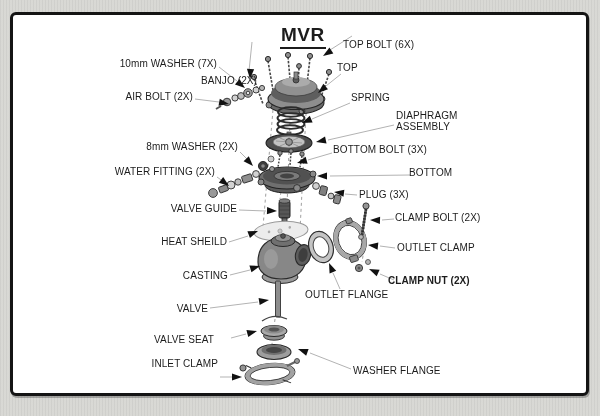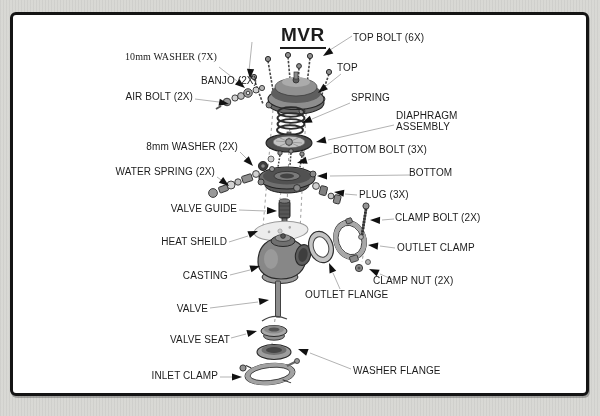--- a/index.html
+++ b/index.html
@@ -289,37 +289,37 @@
     <polygon points="0,0 -10,-3.6 -10,3.6" transform="translate(269,300) rotate(-9)"></polygon>
     <polygon points="0,0 -10,-3.6 -10,3.6" transform="translate(257,331) rotate(-15)"></polygon>
     <polygon points="0,0 -10,-3.6 -10,3.6" transform="translate(298,349) rotate(200)"></polygon>
     <polygon points="0,0 -10,-3.6 -10,3.6" transform="translate(242,377) rotate(0)"></polygon>
   </g>
 </svg>
 
 <div class="title" style="left:280px;top:24px;">MVR</div>
 
 <div class="lbl" style="right:343px;top:31px;margin-top:45px;">BANJO (2X)</div>
-<div class="lbl" style="left:343px;top:33px;margin-left:10px;">TOP BOLT (6X)</div>
-<div class="lbl" style="right:383px;top:52px;font-family:Liberation Serif, serif;">10mm WASHER (7X)</div>
+<div class="lbl" style="left:343px;top:40px;">TOP BOLT (6X)</div>
+<div class="lbl" style="right:383px;top:59px;">10mm WASHER (7X)</div>
 <div class="lbl" style="left:337px;top:63px;">TOP</div>
 <div class="lbl" style="right:407px;top:92px;">AIR BOLT (2X)</div>
 <div class="lbl" style="left:351px;top:93px;">SPRING</div>
 <div class="lbl two-line" style="left:396px;top:110px;">
   <div>DIAPHRAGM</div>
   <div>ASSEMBLY</div>
 </div>
 <div class="lbl" style="right:362px;top:142px;">8mm WASHER (2X)</div>
 <div class="lbl" style="left:333px;top:145px;">BOTTOM BOLT (3X)</div>
-<div class="lbl" style="right:385px;top:167px;">WATER SPRING (2X)</div>
+<div class="lbl" style="right:385px;top:167px;">WATER FITTING (2X)</div>
 <div class="lbl" style="left:390px;top:168px;margin-left:19px;">BOTTOM</div>
 <div class="lbl" style="left:359px;top:190px;">PLUG (3X)</div>
 <div class="lbl" style="right:363px;top:204px;">VALVE GUIDE</div>
 <div class="lbl" style="left:395px;top:213px;">CLAMP BOLT (2X)</div>
 <div class="lbl" style="right:373px;top:237px;">HEAT SHEILD</div>
 <div class="lbl" style="left:397px;top:243px;">OUTLET CLAMP</div>
 <div class="lbl" style="right:372px;top:271px;">CASTING</div>
-<div class="lbl" style="left:373px;top:276px;">CLAMP NUT (2X)</div>
+<div class="lbl" style="left:388px;top:276px;font-weight:bold;">CLAMP NUT (2X)</div>
 <div class="lbl" style="left:305px;top:290px;">OUTLET FLANGE</div>
 <div class="lbl" style="right:392px;top:304px;">VALVE</div>
-<div class="lbl" style="right:370px;top:335px;">VALVE SEAT</div>
+<div class="lbl" style="right:386px;top:335px;">VALVE SEAT</div>
 <div class="lbl" style="left:353px;top:366px;">WASHER FLANGE</div>
-<div class="lbl" style="right:382px;top:371px;padding-left:33px;">INLET CLAMP</div>
+<div class="lbl" style="right:382px;top:359px;padding-left:33px;">INLET CLAMP</div>
 
 </body></html>

